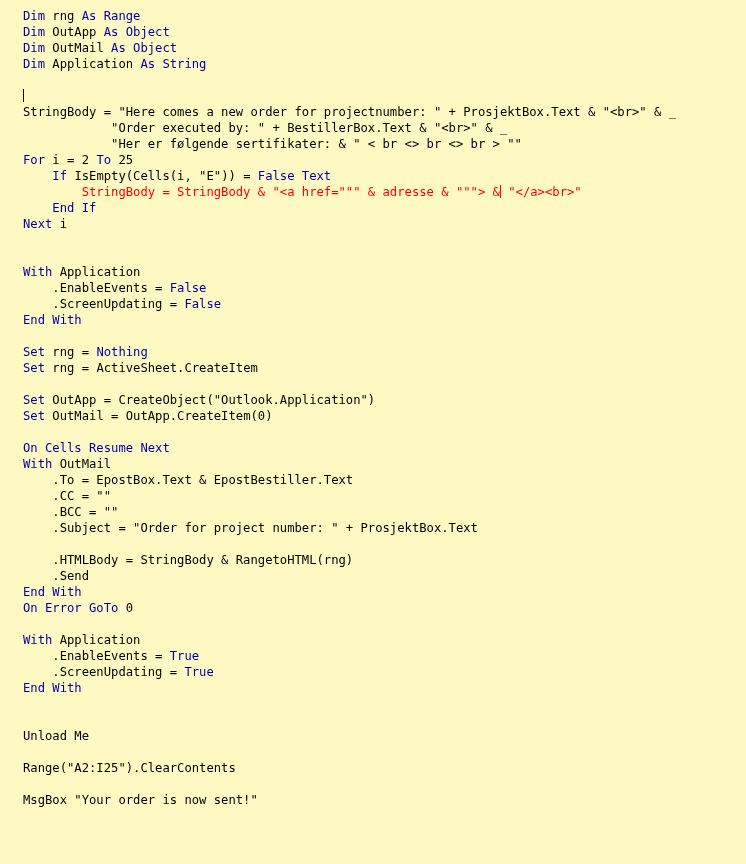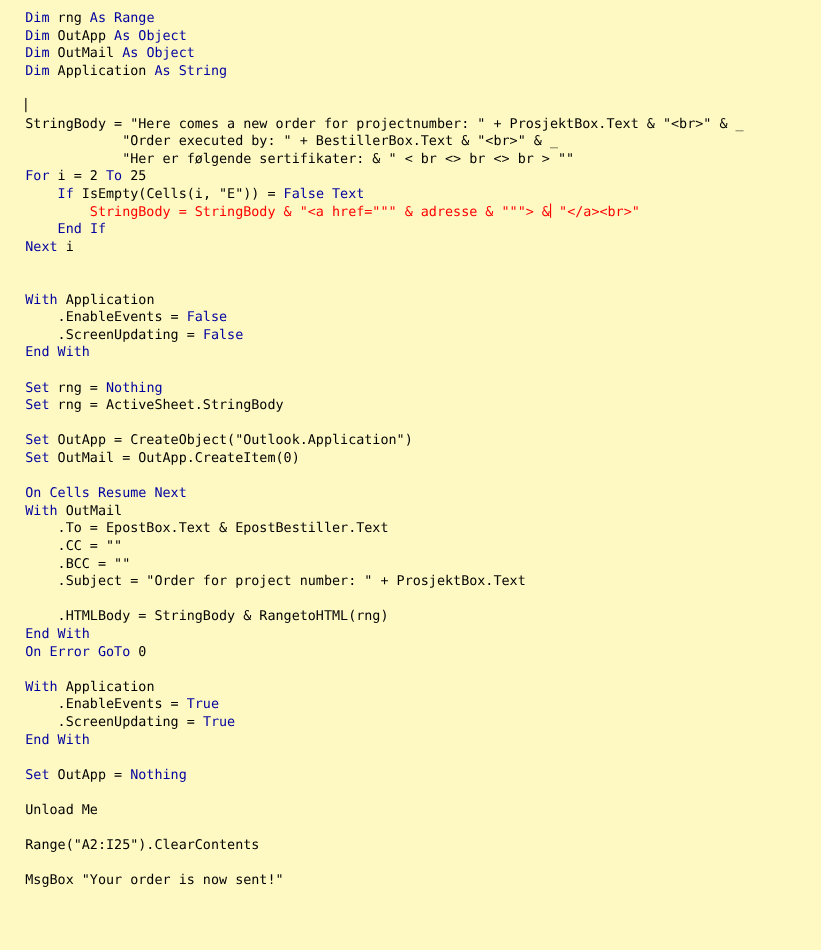--- a/index.html
+++ b/index.html
@@ -79,42 +79,42 @@
       <div class="code-line"><span class="tok-plain">    </span><span class="tok-kw">End If</span></div>
       <div class="code-line"><span class="tok-kw">Next</span><span class="tok-plain"> i</span></div>
       <div class="code-line blank">&nbsp;</div>
       <div class="code-line blank">&nbsp;</div>
       <div class="code-line"><span class="tok-kw">With</span><span class="tok-plain"> Application</span></div>
       <div class="code-line"><span class="tok-plain">    .EnableEvents = </span><span class="tok-kw">False</span></div>
       <div class="code-line"><span class="tok-plain">    .ScreenUpdating = </span><span class="tok-kw">False</span></div>
       <div class="code-line"><span class="tok-kw">End With</span></div>
       <div class="code-line blank">&nbsp;</div>
       <div class="code-line"><span class="tok-kw">Set</span><span class="tok-plain"> rng = </span><span class="tok-kw">Nothing</span></div>
-      <div class="code-line"><span class="tok-kw">Set</span><span class="tok-plain"> rng = ActiveSheet.StringBody</span></div>
+      <div class="code-line"><span class="tok-kw">Set</span><span class="tok-plain"> rng = ActiveSheet.CreateItem</span></div>
       <div class="code-line blank">&nbsp;</div>
       <div class="code-line"><span class="tok-kw">Set</span><span class="tok-plain"> OutApp = CreateObject("Outlook.Application")</span></div>
       <div class="code-line"><span class="tok-kw">Set</span><span class="tok-plain"> OutMail = OutApp.CreateItem(0)</span></div>
       <div class="code-line blank">&nbsp;</div>
       <div class="code-line"><span class="tok-kw">On Cells Resume Next</span></div>
       <div class="code-line"><span class="tok-kw">With</span><span class="tok-plain"> OutMail</span></div>
       <div class="code-line"><span class="tok-plain">    .To = EpostBox.Text &amp; EpostBestiller.Text</span></div>
       <div class="code-line"><span class="tok-plain">    .CC = ""</span></div>
       <div class="code-line"><span class="tok-plain">    .BCC = ""</span></div>
       <div class="code-line"><span class="tok-plain">    .Subject = "Order for project number: " + ProsjektBox.Text</span></div>
       <div class="code-line blank">&nbsp;</div>
       <div class="code-line"><span class="tok-plain">    .HTMLBody = StringBody &amp; RangetoHTML(rng)</span></div>
+      <div class="code-line"><span class="tok-plain">    .Send</span></div>
       <div class="code-line"><span class="tok-kw">End With</span></div>
       <div class="code-line"><span class="tok-kw">On Error GoTo</span><span class="tok-plain"> 0</span></div>
       <div class="code-line blank">&nbsp;</div>
       <div class="code-line"><span class="tok-kw">With</span><span class="tok-plain"> Application</span></div>
       <div class="code-line"><span class="tok-plain">    .EnableEvents = </span><span class="tok-kw">True</span></div>
       <div class="code-line"><span class="tok-plain">    .ScreenUpdating = </span><span class="tok-kw">True</span></div>
       <div class="code-line"><span class="tok-kw">End With</span></div>
       <div class="code-line blank">&nbsp;</div>
-      <div class="code-line"><span class="tok-kw">Set</span><span class="tok-plain"> OutApp = </span><span class="tok-kw">Nothing</span></div>
       <div class="code-line blank">&nbsp;</div>
       <div class="code-line"><span class="tok-plain">Unload Me</span></div>
       <div class="code-line blank">&nbsp;</div>
       <div class="code-line"><span class="tok-plain">Range("A2:I25").ClearContents</span></div>
       <div class="code-line blank">&nbsp;</div>
       <div class="code-line"><span class="tok-plain">MsgBox "Your order is now sent!"</span></div>
     </div>
 </div>
 
 </body></html>

